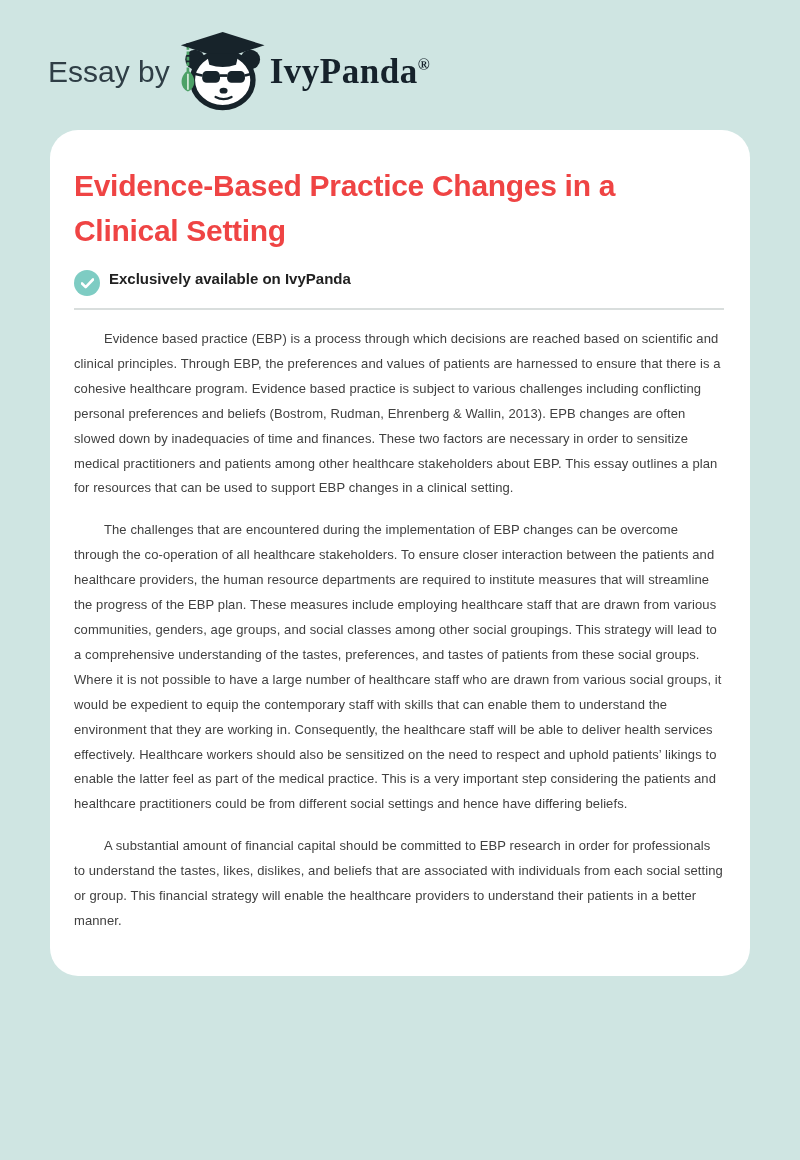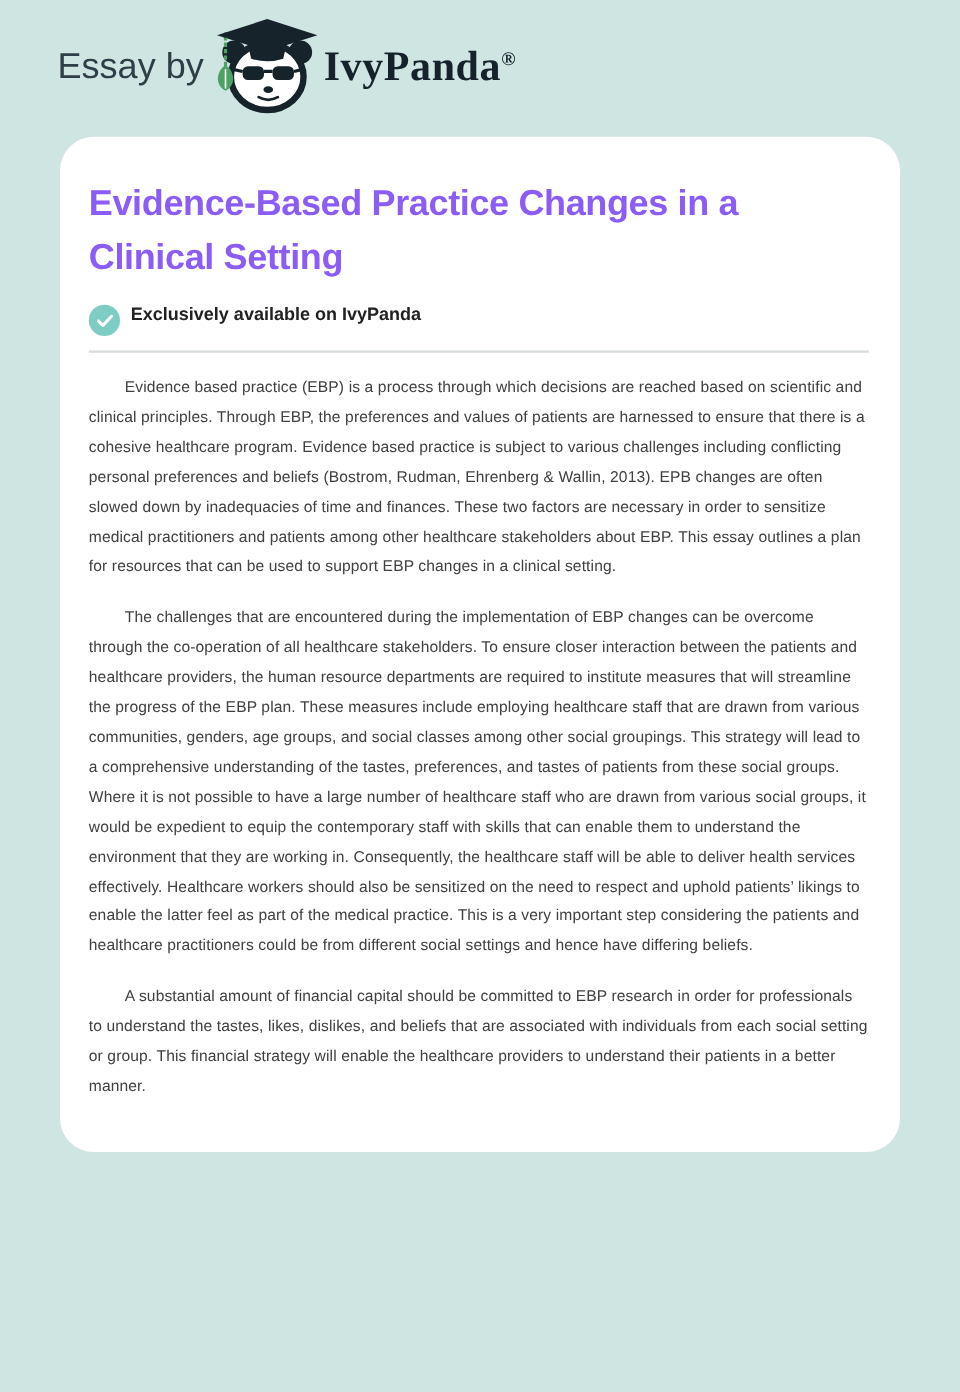--- a/index.html
+++ b/index.html
@@ -12,21 +12,21 @@
     background: #cfe5e2;
     font-family: "Liberation Sans", sans-serif;
     overflow: hidden;
   }
 
   
   .page-header {
     display: flex;
     align-items: center;
     gap: 1px;
-    padding: 12px 0 0 48px;
+    padding: 28px 0 0 48px;
     height: 88px;
     box-sizing: content-box;
   }
   .essay-by {
     font-size: 30px;
     color: #2f3e46;
   }
   .logo {
     display: flex;
     align-items: center;
@@ -57,21 +57,21 @@
     box-sizing: border-box;
     background: #ffffff;
     border-radius: 28px;
     padding: 33px 26px 42px 24px;
   }
   .doc-title {
     margin: 0;
     font-size: 30px;
     line-height: 45px;
     font-weight: bold;
-    color: #8b5cf6;
+    color: #ef4444;
     letter-spacing: -0.3px;
   }
 
   .badge-row {
     display: flex;
     align-items: flex-start;
     gap: 9px;
     margin-top: 17px;
   }
   .check-circle {

